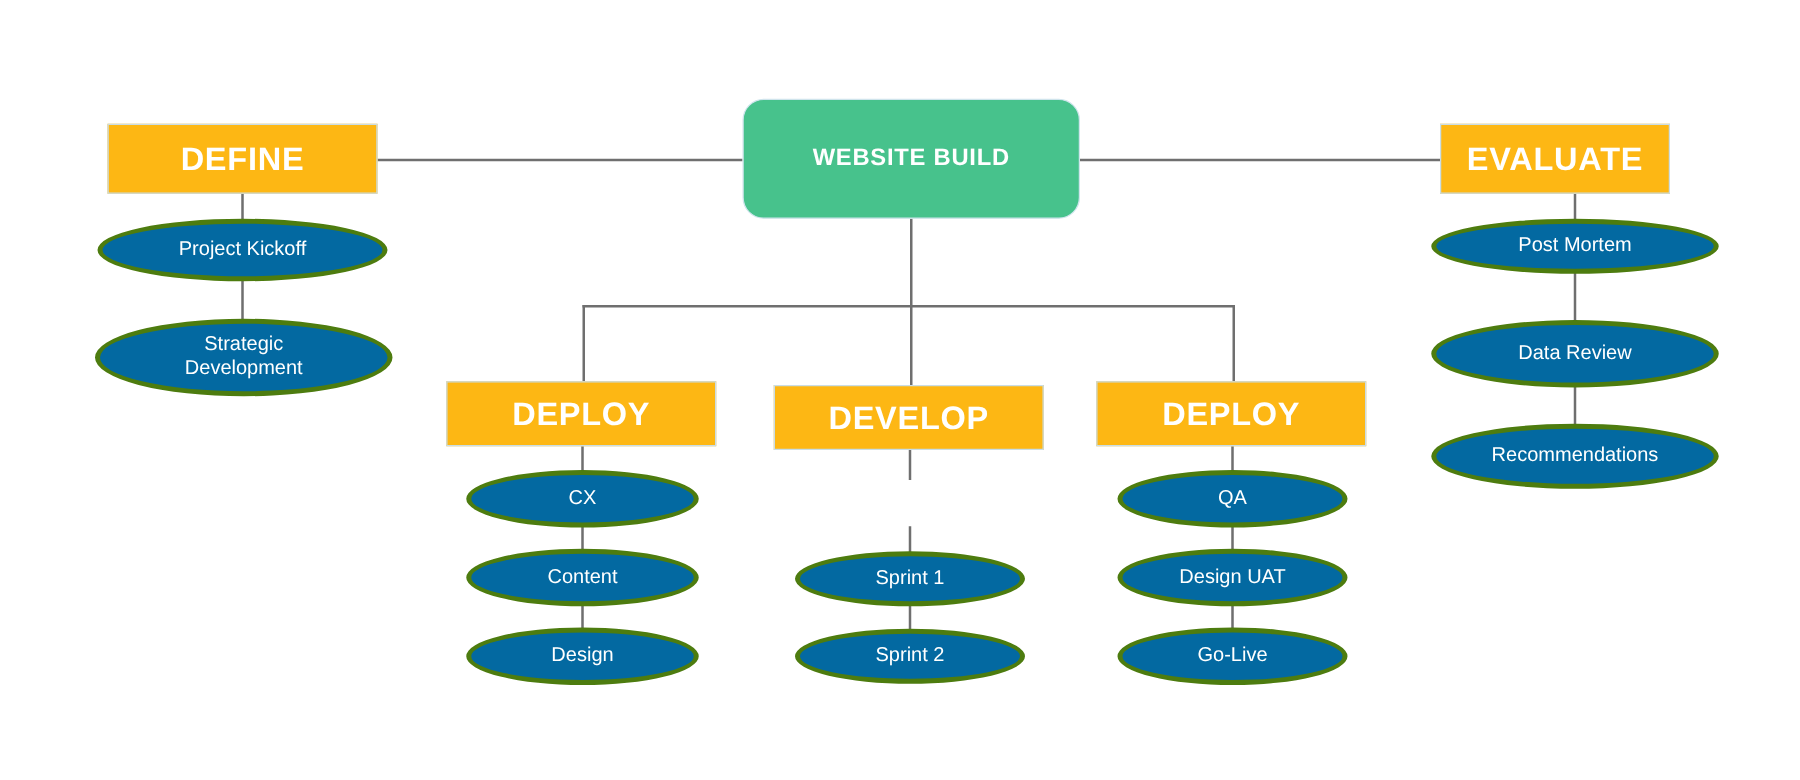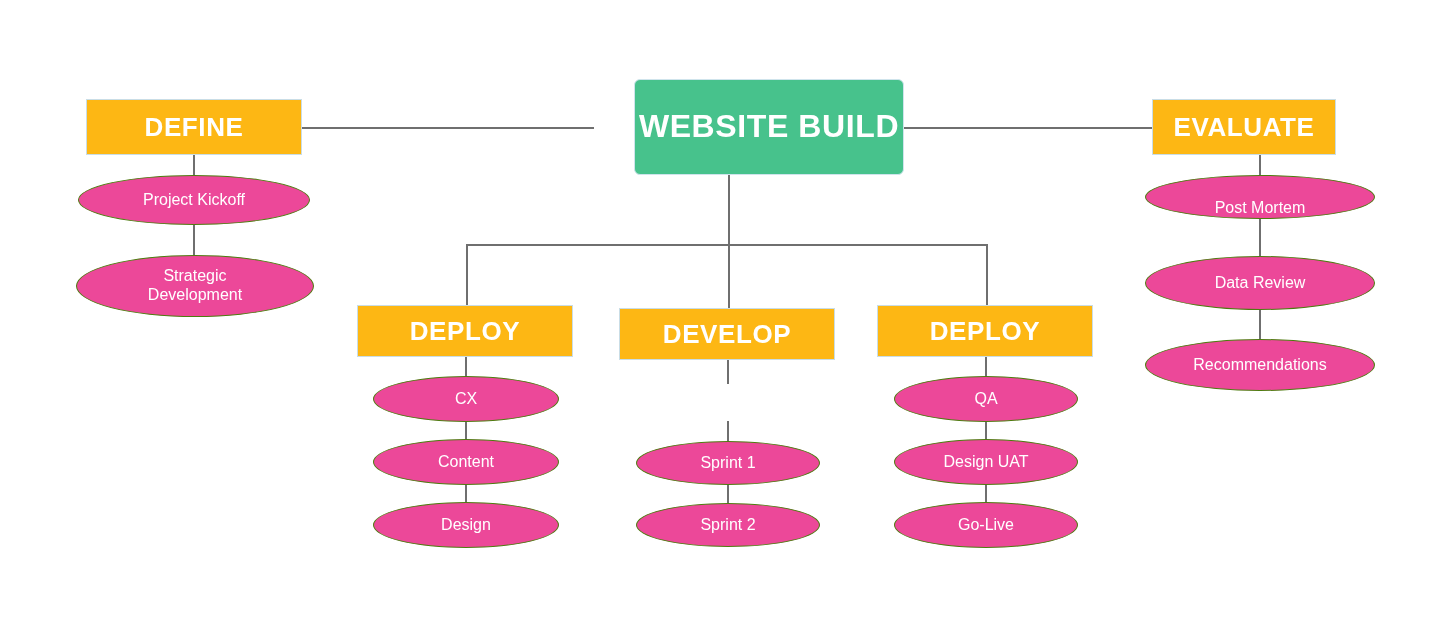--- a/index.html
+++ b/index.html
@@ -45,31 +45,30 @@
     border: 1px solid #c9dde6;
     font-weight: bold;
     letter-spacing: 0.6px;
     font-size: 26px;
   }
 
   
   .root {
     background: #47C28C;
     border: 1px solid #cfe4ec;
-    border-radius: 6px;
+    border-radius: 17px;
     font-weight: bold;
     letter-spacing: 0.6px;
-    font-size: 32px;
-    margin-left: 40px;
+    font-size: 19px;
   }
 
   
   .task {
-    background: #ec4899;
-    border: 1px solid #4d7c0f;
+    background: #0369a1;
+    border: 4px solid #4d7c0f;
     border-radius: 50%;
     font-size: 16px;
     font-weight: normal;
   }
   .task .lbl { display: block; padding: 0 10px; }
 
   .nowrap { white-space: nowrap; }
 </style>
 </head>
 <body>
@@ -156,21 +155,21 @@
   <div class="node task" style="left:894px; top:439px; width:184px; height:46px;">
     <span class="lbl nowrap">Design UAT</span>
   </div>
   <div class="node task" style="left:894px; top:502px; width:184px; height:46px;">
     <span class="lbl nowrap">Go-Live</span>
   </div>
 
   <div class="node phase" style="left:1152px; top:99px; width:184px; height:56px;">
     <span>EVALUATE</span>
   </div>
-  <div class="node task" style="left:1145px; top:175px; width:230px; height:44px;align-items:flex-end;">
+  <div class="node task" style="left:1145px; top:175px; width:230px; height:44px;">
     <span class="lbl nowrap">Post Mortem</span>
   </div>
   <div class="node task" style="left:1145px; top:256px; width:230px; height:54px;">
     <span class="lbl nowrap">Data Review</span>
   </div>
   <div class="node task" style="left:1145px; top:339px; width:230px; height:52px;">
     <span class="lbl nowrap">Recommendations</span>
   </div>
 
 </div>

